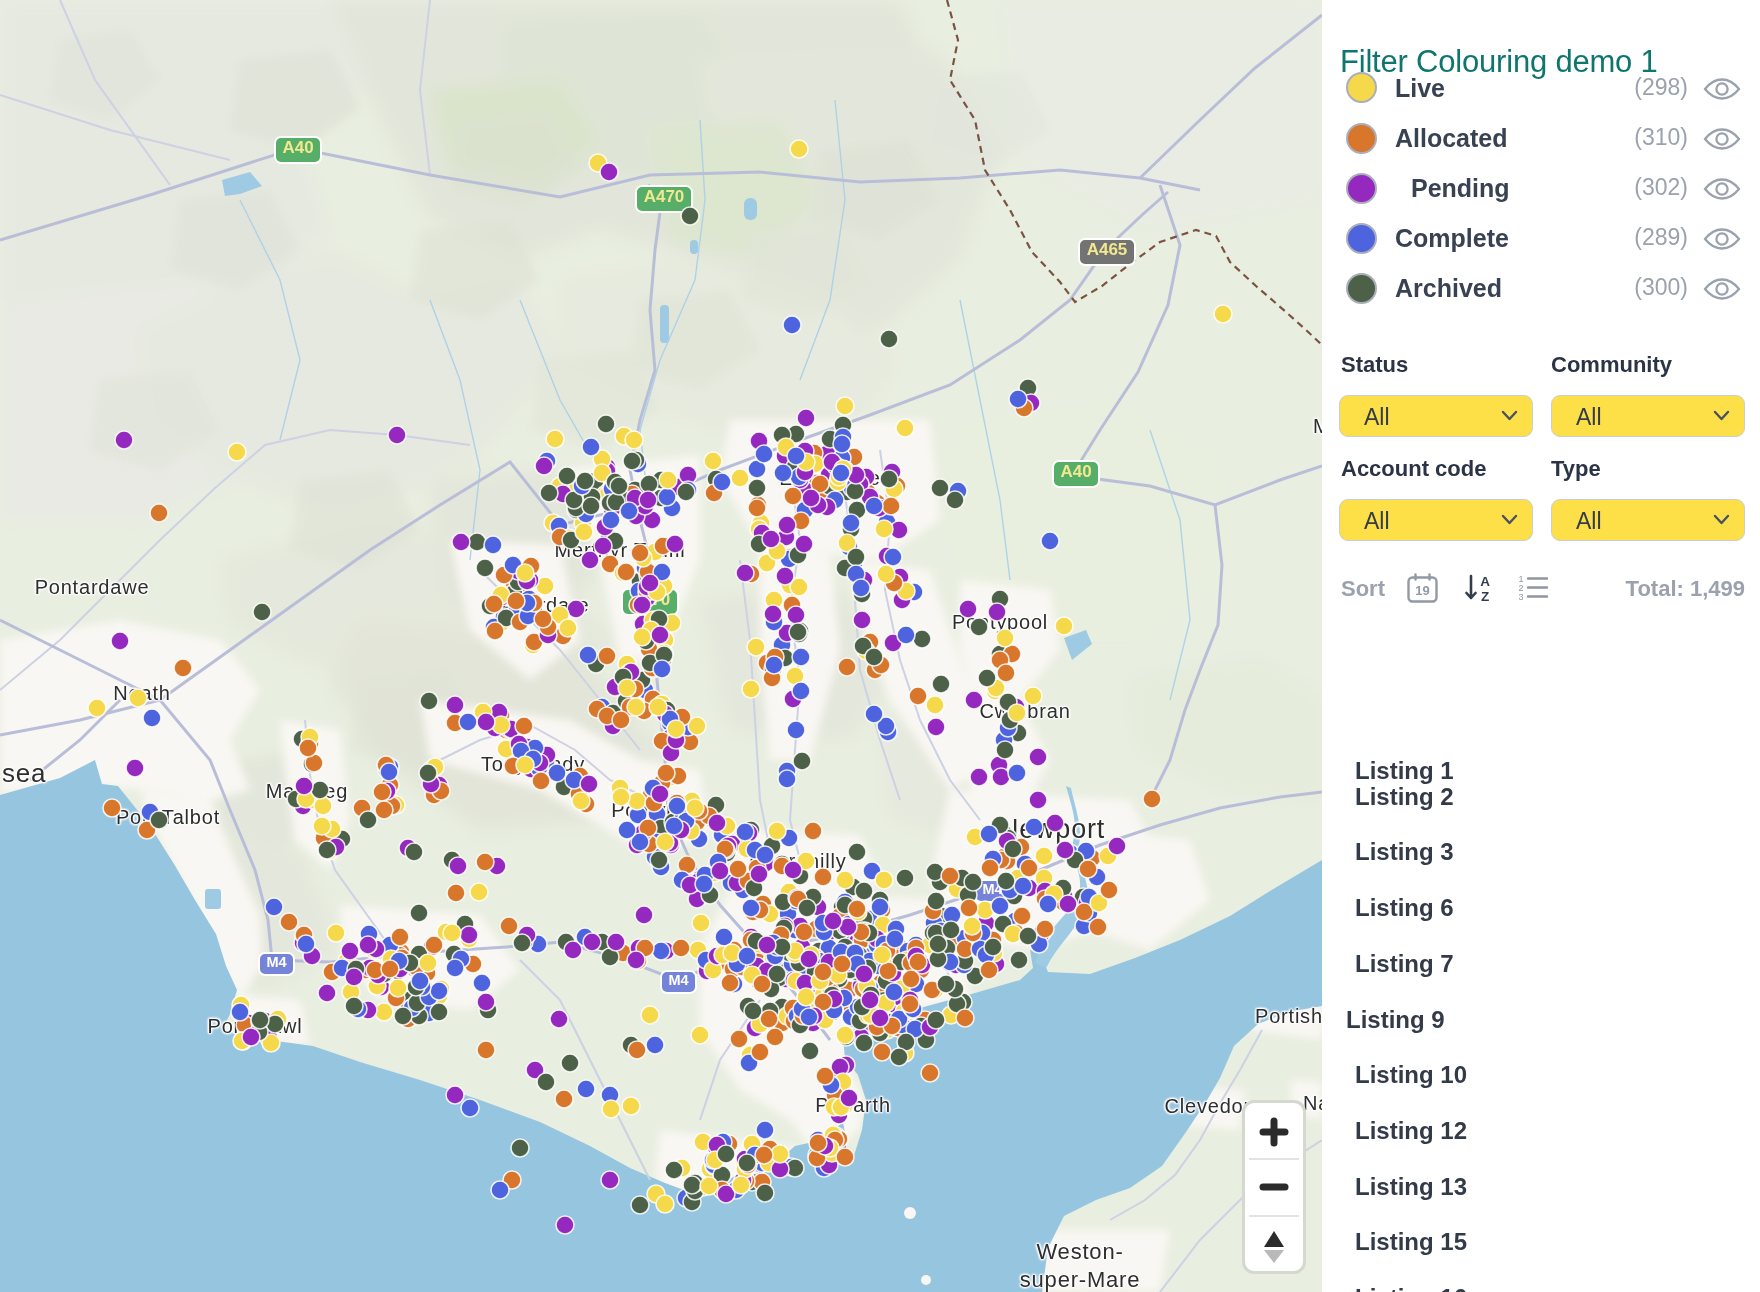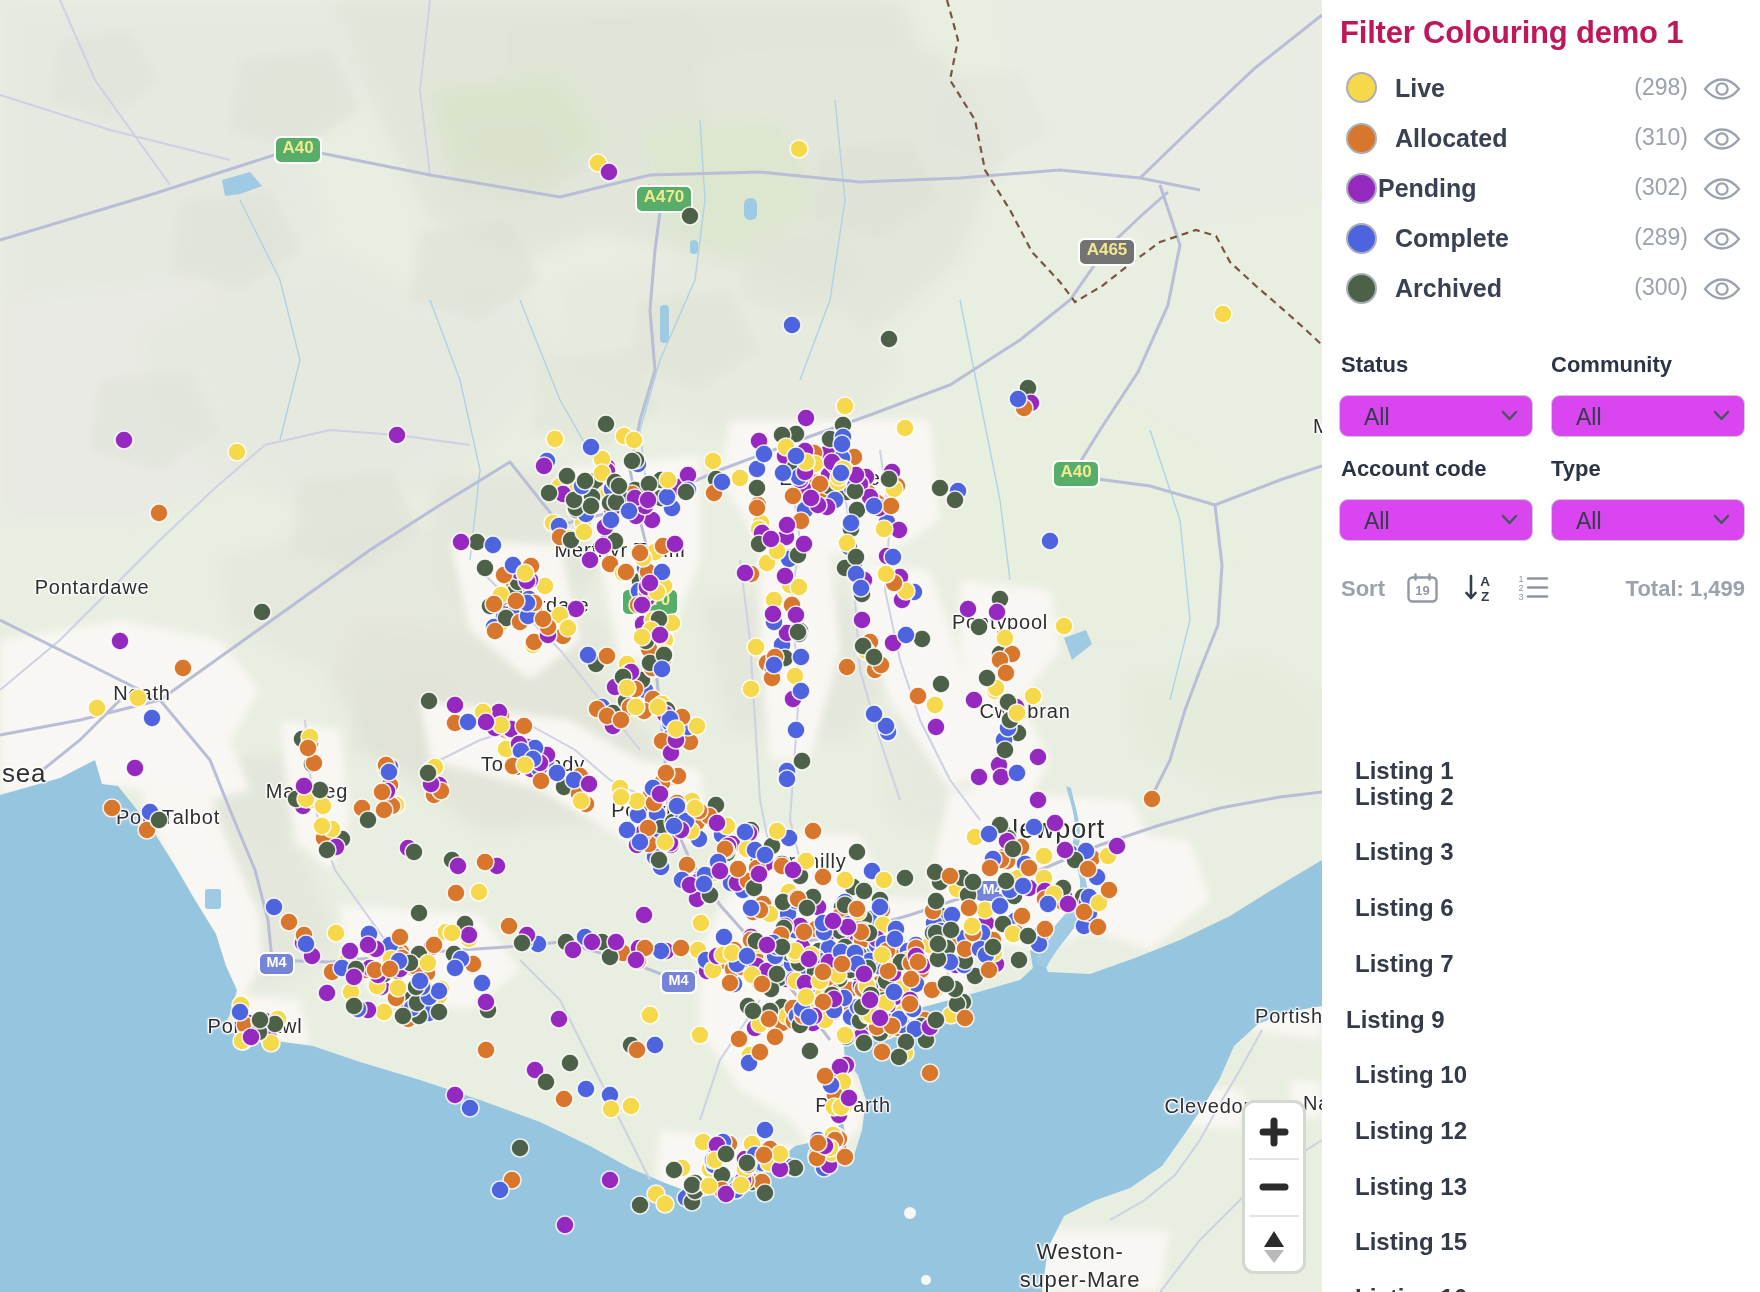--- a/index.html
+++ b/index.html
@@ -1,28 +1,28 @@
 <!DOCTYPE html>
 <html><head>
 <meta charset="utf-8">
 <style>
   * { margin:0; padding:0; box-sizing:border-box; }
   html,body { width:1760px; height:1292px; overflow:hidden;
     font-family:"Liberation Sans", sans-serif; background:#fff; }
   #map { position:absolute; left:0; top:0; width:1322px; height:1292px; overflow:hidden; }
   #sidebar { position:absolute; left:1322px; top:0; width:438px; height:1292px; background:#fff; }
   .abs { position:absolute; }
-  .ttl { font-size:31px; font-weight:bold; color:#be185d; letter-spacing:-0.2px; }
+  .ttl { font-size:31px; font-weight:normal; color:#0f766e; letter-spacing:-0.2px;margin-top:29px; }
   .leglab { font-size:25px; font-weight:bold; color:#394252; }
   .legcnt { font-size:23px; color:#9aa2ad; }
   .dot { position:absolute; width:27px; height:27px; border:2.5px solid #a9aeb9;
          border-radius:50%; box-sizing:content-box; }
   .seclab { font-size:22px; font-weight:bold; color:#2b3446; }
   .selbox { position:absolute; width:194px; height:42px; border:1.5px solid #c9ced6;
-            border-radius:9px; background:#d946ef; }
+            border-radius:9px; background:#fde047; }
   .selbox span { position:absolute; left:24px; top:8px; font-size:23px; color:#333c4a; }
   .graybold { font-size:22px; font-weight:bold; color:#9aa2ad; }
   .listing { font-size:24px; font-weight:bold; color:#333b49; }
   .maplabel { position:absolute; color:#2e2e2e; white-space:nowrap; letter-spacing:0.8px;
      text-shadow:0 0 2px #fff, 0 0 3px #fff, 1px 1px 2px #fff, -1px -1px 2px #fff,
                  1px -1px 2px #fff, -1px 1px 2px #fff; }
   .zctl { position:absolute; left:1242px; top:1100px; width:58px; height:168px;
           background:#fff; border-radius:12px; border:3px solid rgba(160,170,150,0.45);
           box-sizing:content-box; }
   .zdiv { position:absolute; left:4px; right:4px; height:1.5px; background:#e3e3e3; }
@@ -1520,21 +1520,21 @@
       <circle cx="19" cy="11" r="5.6" fill="none" stroke="#9aa2ad" stroke-width="2.3"></circle>
     </svg>
 <div class="dot" style="left:24px; top:123px; background:#d8762c;"></div>
 <div class="abs leglab" style="left:73px; top:124px;">Allocated</div>
 <div class="abs legcnt" style="right:72px; top:124px;">(310)</div>
 <svg class="abs" style="left:381px; top:128px;" width="38" height="22" viewBox="0 0 38 22">
       <path d="M2 11 C 8 3.5, 14 1.5, 19 1.5 C 24 1.5, 30 3.5, 36 11 C 30 18.5, 24 20.5, 19 20.5 C 14 20.5, 8 18.5, 2 11 Z" fill="none" stroke="#9aa2ad" stroke-width="2.3"></path>
       <circle cx="19" cy="11" r="5.6" fill="none" stroke="#9aa2ad" stroke-width="2.3"></circle>
     </svg>
 <div class="dot" style="left:24px; top:173px; background:#9428bf;"></div>
-<div class="abs leglab" style="left:56px; top:174px;">Pending</div>
+<div class="abs leglab" style="left:89px; top:174px;">Pending</div>
 <div class="abs legcnt" style="right:72px; top:174px;">(302)</div>
 <svg class="abs" style="left:381px; top:178px;" width="38" height="22" viewBox="0 0 38 22">
       <path d="M2 11 C 8 3.5, 14 1.5, 19 1.5 C 24 1.5, 30 3.5, 36 11 C 30 18.5, 24 20.5, 19 20.5 C 14 20.5, 8 18.5, 2 11 Z" fill="none" stroke="#9aa2ad" stroke-width="2.3"></path>
       <circle cx="19" cy="11" r="5.6" fill="none" stroke="#9aa2ad" stroke-width="2.3"></circle>
     </svg>
 <div class="dot" style="left:24px; top:223px; background:#4d64de;"></div>
 <div class="abs leglab" style="left:73px; top:224px;">Complete</div>
 <div class="abs legcnt" style="right:72px; top:224px;">(289)</div>
 <svg class="abs" style="left:381px; top:228px;" width="38" height="22" viewBox="0 0 38 22">
       <path d="M2 11 C 8 3.5, 14 1.5, 19 1.5 C 24 1.5, 30 3.5, 36 11 C 30 18.5, 24 20.5, 19 20.5 C 14 20.5, 8 18.5, 2 11 Z" fill="none" stroke="#9aa2ad" stroke-width="2.3"></path>

